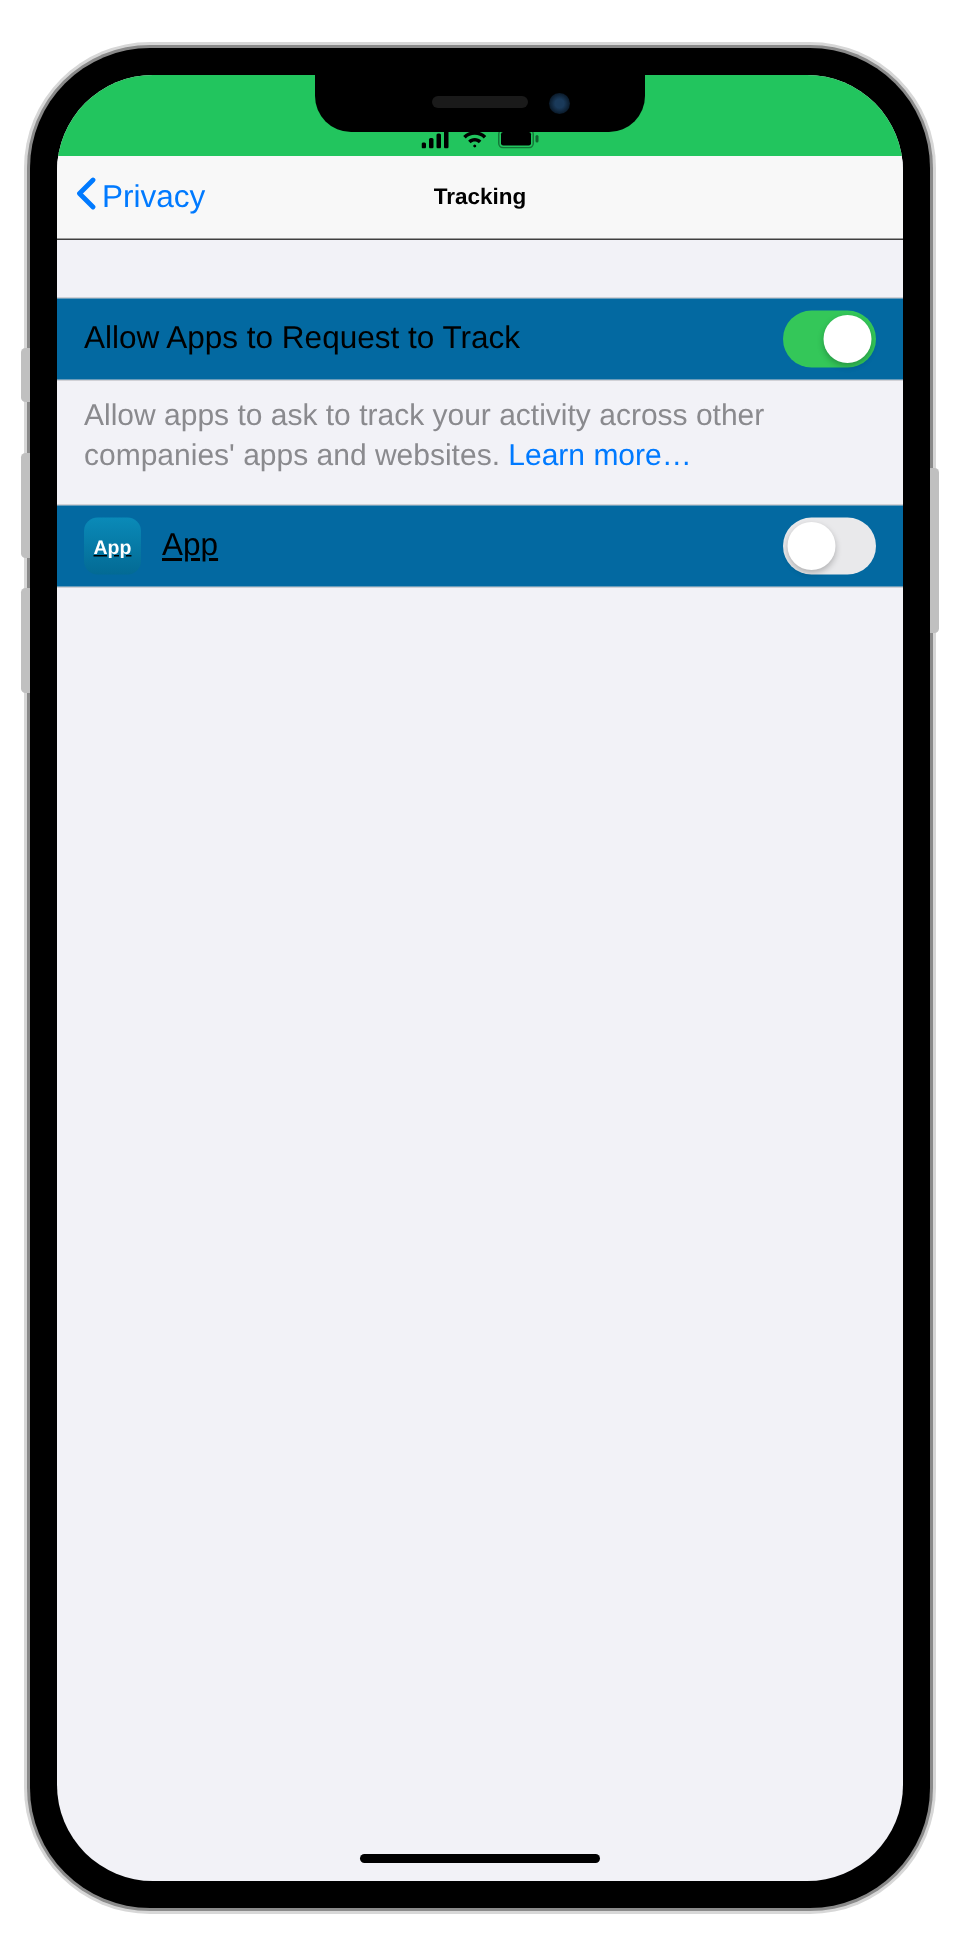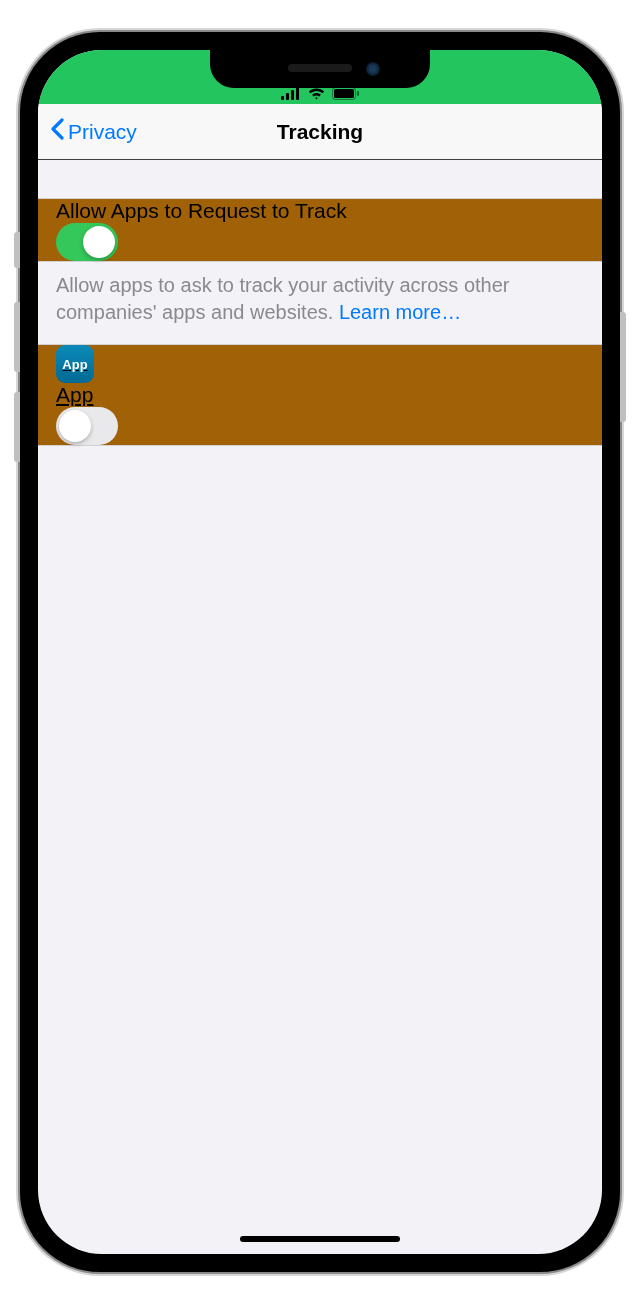--- a/index.html
+++ b/index.html
@@ -115,32 +115,32 @@
       align-items: center;
       color: #007aff;
       font-size: 21px;
       gap: 4px;
       cursor: pointer;
     }
     .nav-title {
       position: absolute;
       left: 50%;
       transform: translateX(-50%);
-      font-size: 21px;
+      font-size: 15px;
       font-weight: 600;
     }
     .content { padding-top: 38px; }
     .row {
-      background: #a16207;
+      background: #0369a1;
       border-top: 0.5px solid #d1d1d6;
       border-bottom: 0.5px solid #d1d1d6;
       min-height: 56px;
       display: flex;
+      align-items: center;
       padding: 0 18px;
-      flex-direction: column;
     }
     .row-label {
       font-size: 21px;
       flex: 1;
     }
     .footer-text {
       padding: 10px 18px;
       font-size: 20px;
       color: #8a8a8e;
       line-height: 1.35;

